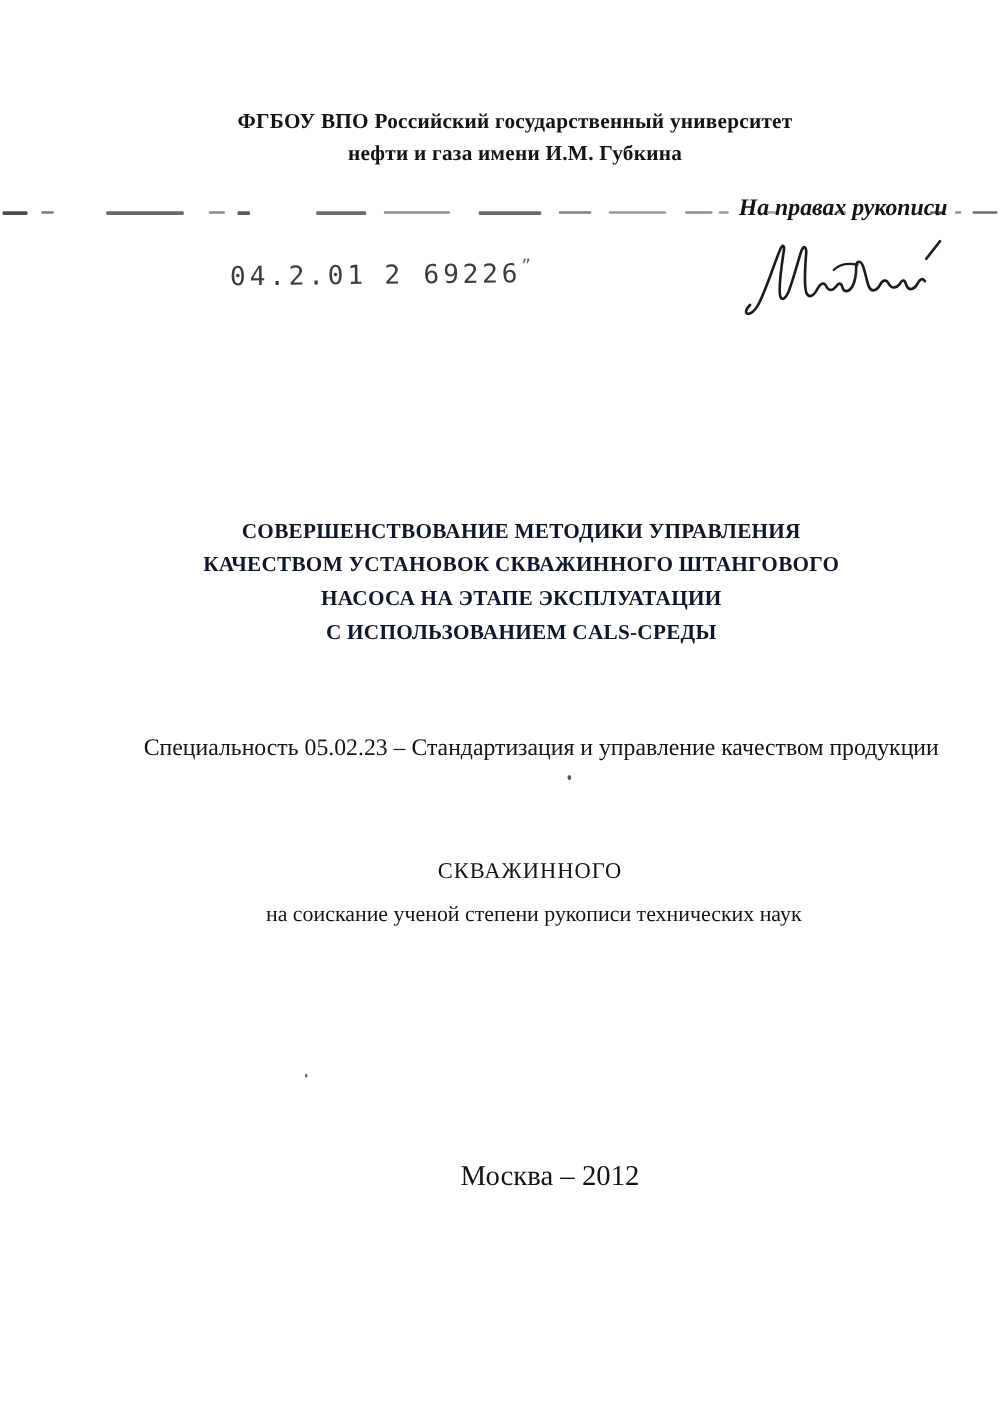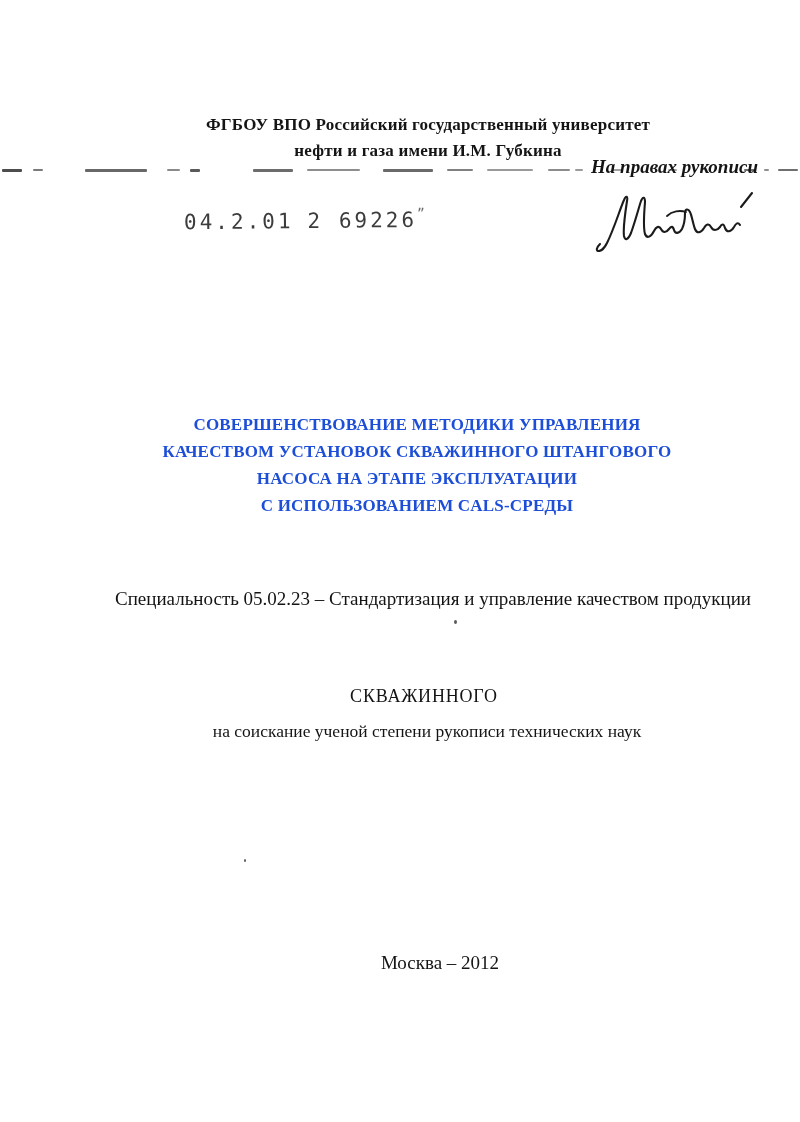--- a/index.html
+++ b/index.html
@@ -7,24 +7,23 @@
     position:relative;
     width:800px;height:1122px;
     background:#ffffff;
     font-family:"Liberation Serif","DejaVu Serif",serif;
     color:#141414;
     overflow:hidden;
   }
   .abs{position:absolute;}
   .center{text-align:center;}
   .university{
-    top:84px;left:68px;width:720px;
+    top:84px;left:52px;width:720px;
     font-size:17px;line-height:26px;font-weight:600;
     letter-spacing:.2px;
-    margin-top:28px;
   }
   
   .dash-line{top:0;left:0;width:800px;height:0;}
   .dash-line i{position:absolute;top:169px;display:block;border-radius:1px;}
   .manuscript-note{
     top:156px;left:500px;width:258px;
     text-align:right;font-style:italic;font-size:19px;font-weight:600;
   }
   .stamp{
     top:207px;left:184px;
@@ -33,28 +32,28 @@
     letter-spacing:3px;white-space:nowrap;
     transform:rotate(-.6deg);
   }
   .stamp .gap{display:inline-block;width:14px;}
   .stamp .tick{font-size:13px;color:#6b6b6b;letter-spacing:0;vertical-align:9px;}
   .signature{top:186px;left:588px;width:172px;height:66px;}
   .author{top:285px;left:78px;width:720px;font-size:18px;font-weight:600;}
   .title{
     top:411px;left:57px;width:720px;
     font-size:17px;font-weight:bold;line-height:27px;
-    color:#1d4ed8;letter-spacing:.2px;
+    color:#0f172a;letter-spacing:.2px;
   }
   .specialty{top:588px;left:73px;width:720px;font-size:19px;font-family:Liberation Serif, serif;}
   .doc-type{top:686px;left:64px;width:720px;font-size:18px;letter-spacing:.8px;}
   .degree-line{top:721px;left:67px;width:720px;font-size:17.5px;}
   .supervisor-label{top:825px;left:115px;font-size:17.5px;}
   .supervisor-info{top:822px;left:467px;width:300px;font-size:17.5px;line-height:30px;}
-  .city-year{top:952px;left:80px;width:720px;font-size:19px;}
+  .city-year{top:928px;left:80px;width:720px;font-size:23px;}
   .artifact{width:3px;height:4px;background:#5a5a5a;border-radius:50%;}
   .a1{top:620px;left:454px;}
   .a2{top:859px;left:244px;width:2px;height:3px;}
 </style>
 </head>
 <body>
 
 <div class="page">
 
   <div class="abs center university">

